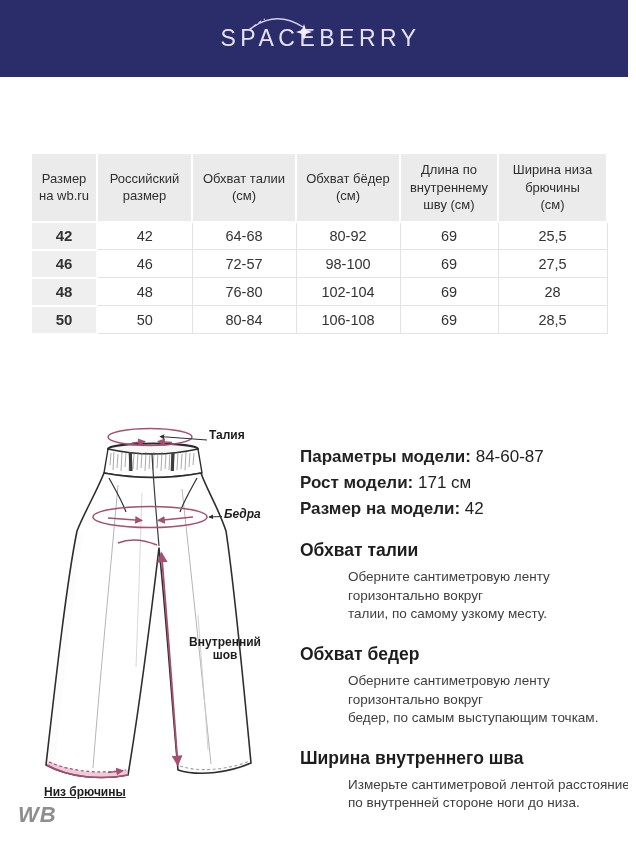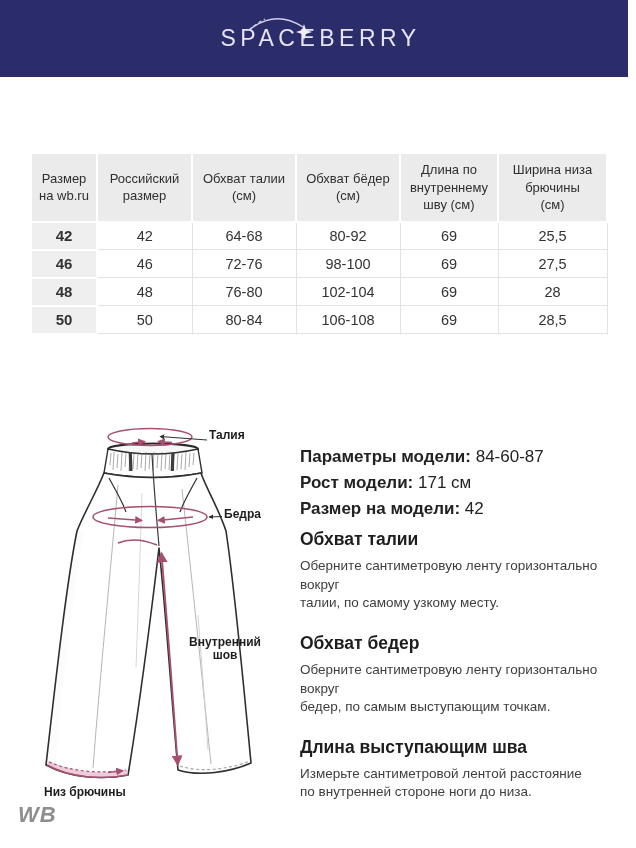--- a/index.html
+++ b/index.html
@@ -21,32 +21,32 @@
                  white-space:pre-line;height:47px;}
   .size-table td{background:#ffffff;border:1px solid #e3e3e3;font-size:14.5px;color:#333;
                  text-align:center;vertical-align:middle;height:26px;padding:0 2px;}
   .size-table td.first{background:#efefef;border:2px solid #ffffff;font-weight:700;font-size:15px;}
 
   
   .diagram{position:absolute;left:30px;top:415px;width:290px;height:410px;}
   .diagram svg{position:absolute;left:0;top:0;}
   .dlabel{position:absolute;font-size:12px;font-weight:600;color:#1d1d1d;line-height:1.1;}
   .dlabel.waist{left:179px;top:14px;}
-  .dlabel.hips{left:194px;top:93px;}
+  .dlabel.hips{left:194px;top:93px;font-style:italic;}
   .dlabel.inseam{left:147px;top:221px;width:96px;text-align:center;}
-  .dlabel.hem{left:14px;top:371px;}
+  .dlabel.hem{left:14px;top:371px;text-decoration:underline;}
 
   
   .info-col{position:absolute;left:300px;top:444px;width:330px;}
-  .model-info{margin-bottom:7px;}
+  .model-info{margin-bottom:18px;}
   .mi-line{font-size:17px;line-height:26px;color:#222;}
   .mi-label{font-weight:700;}
   .guide-section{margin-bottom:20px;}
   .guide-title{font-size:17.5px;font-weight:700;color:#1d1d1d;margin-bottom:7px;}
-  .guide-text{font-size:13.5px;line-height:1.38;color:#3e3e3e;white-space:pre-line;}
+  .guide-text{font-size:13.5px;line-height:1.38;color:#3e3e3e;white-space:pre-line;margin-left:48px;}
 
   
   .watermark{position:absolute;left:18px;top:802px;font-size:22px;font-weight:700;
              color:#8e8e8e;letter-spacing:1px;font-style:italic;}
 </style>
 </head>
 <body>
 
 <div class="page">
 
@@ -93,21 +93,21 @@
           <td class="first">42</td>
           <td>42</td>
           <td>64-68</td>
           <td>80-92</td>
           <td>69</td>
           <td>25,5</td>
         </tr>
         <tr>
           <td class="first">46</td>
           <td>46</td>
-          <td>72-76</td>
+          <td>72-57</td>
           <td>98-100</td>
           <td>69</td>
           <td>27,5</td>
         </tr>
         <tr>
           <td class="first">48</td>
           <td>48</td>
           <td>76-80</td>
           <td>102-104</td>
           <td>69</td>
@@ -199,21 +199,21 @@
           <div class="guide-title">Обхват талии</div>
           <div class="guide-text">Оберните сантиметровую ленту горизонтально вокруг
 талии, по самому узкому месту.</div>
         </div>
         <div class="guide-section">
           <div class="guide-title">Обхват бедер</div>
           <div class="guide-text">Оберните сантиметровую ленту горизонтально вокруг
 бедер, по самым выступающим точкам.</div>
         </div>
         <div class="guide-section">
-          <div class="guide-title">Длина выступающим шва</div>
+          <div class="guide-title">Ширина внутреннего шва</div>
           <div class="guide-text">Измерьте сантиметровой лентой расстояние
 по внутренней стороне ноги до низа.</div>
         </div>
       </div>
   </div>
 
   <div class="watermark">WB</div>
 </div>
 
 </body></html>

